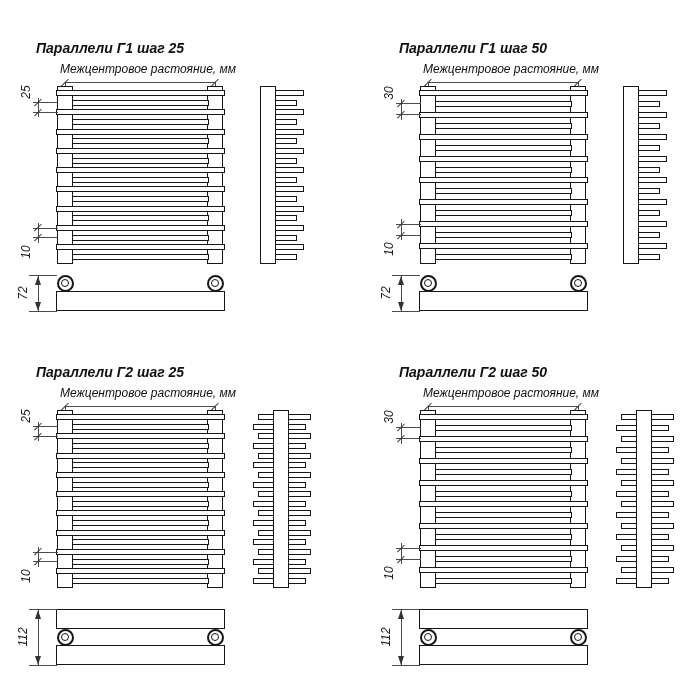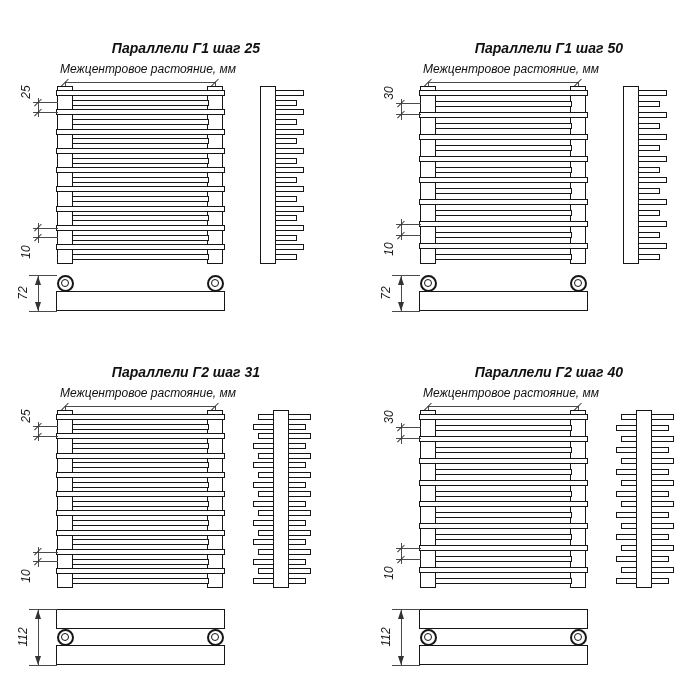--- a/index.html
+++ b/index.html
@@ -1,19 +1,19 @@
 <!DOCTYPE html>
 <html><head>
 <meta charset="utf-8">
 <style>
   * { margin:0; padding:0; box-sizing:border-box; }
   html,body { width:700px; height:700px; background:#ffffff; font-family:"Liberation Sans", sans-serif; }
   #sheet { position:relative; width:700px; height:700px; background:#fff; overflow:hidden; }
   .fig { position:absolute; width:363px; height:376px; }
-  .fig-title { position:absolute; left:36px; top:40px; width:224px; text-align:right;
+  .fig-title { position:absolute; left:36px; top:40px; width:224px; text-align:left;
                font-style:italic; font-weight:700; font-size:14px; color:#111; white-space:nowrap; }
   .fig-subtitle { position:absolute; left:26px; top:62px; width:244px; text-align:center;
                   font-style:italic; font-weight:400; font-size:12px; color:#111; white-space:nowrap; }
   .rect { position:absolute; background:#fff; border:1.7px solid #161616; }
   .thin { position:absolute; background:#4a4a4a; }
   .tick45 { position:absolute; width:10px; height:1.2px; background:#333; transform:rotate(-45deg); }
   .dimlabel { position:absolute; width:24px; height:24px; display:flex; align-items:center; justify-content:center;
               font-style:italic; font-size:12px; color:#1c1c1c; transform:rotate(-90deg); white-space:nowrap; }
   .circle { position:absolute; border:2.3px solid #161616; border-radius:50%; background:#fff; }
   .circle-inner { position:absolute; border:1.6px solid #161616; border-radius:50%; background:#fff; }
@@ -168,21 +168,21 @@
         <div class="thin" style="left: 29px; top: 274.5px; width: 28px; height: 1px;"></div>
         <div class="thin" style="left: 29px; top: 310.5px; width: 28px; height: 1px;"></div>
         <div class="thin" style="left: 37.5px; top: 275px; width: 1px; height: 36px;"></div>
         <div class="arr up" style="left: 34.5px; top: 275.5px;"></div>
         <div class="arr down" style="left: 34.5px; top: 301.5px;"></div>
         <div class="dimlabel" style="left: 11px; top: 281px;">72</div>
       </div>
   </section>
 
   <section class="fig" id="fig2" style="left:0px; top:324px;">
-    <div class="fig-title">Параллели Г2 шаг 31</div>
+    <div class="fig-title">Параллели Г2 шаг 25</div>
     <div class="fig-subtitle">Межцентровое растояние, мм</div>
     <div class="draw">
         <div class="thin" style="left: 65px; top: 82px; width: 150px; height: 1px;"></div>
         <div class="thin" style="left: 64.5px; top: 82px; width: 1px; height: 8px;"></div>
         <div class="thin" style="left: 214.5px; top: 82px; width: 1px; height: 8px;"></div>
         <div class="tick45" style="left: 60px; top: 81.5px;"></div>
         <div class="tick45" style="left: 210px; top: 81.5px;"></div>
         <div class="rect" style="left: 57px; top: 86px; width: 16px; height: 178px;"></div>
         <div class="rect" style="left: 207px; top: 86px; width: 16px; height: 178px;"></div>
         <div class="rect" style="left: 56px; top: 90px; width: 169px; height: 6px;"></div>
@@ -263,21 +263,21 @@
         <div class="thin" style="left: 29px; top: 284.5px; width: 28px; height: 1px;"></div>
         <div class="thin" style="left: 29px; top: 340.5px; width: 28px; height: 1px;"></div>
         <div class="thin" style="left: 37.5px; top: 285px; width: 1px; height: 56px;"></div>
         <div class="arr up" style="left: 34.5px; top: 285.5px;"></div>
         <div class="arr down" style="left: 34.5px; top: 331.5px;"></div>
         <div class="dimlabel" style="left: 11px; top: 301px;">112</div>
       </div>
   </section>
 
   <section class="fig" id="fig3" style="left:363px; top:324px;">
-    <div class="fig-title">Параллели Г2 шаг 40</div>
+    <div class="fig-title">Параллели Г2 шаг 50</div>
     <div class="fig-subtitle">Межцентровое растояние, мм</div>
     <div class="draw">
         <div class="thin" style="left: 65px; top: 82px; width: 150px; height: 1px;"></div>
         <div class="thin" style="left: 64.5px; top: 82px; width: 1px; height: 8px;"></div>
         <div class="thin" style="left: 214.5px; top: 82px; width: 1px; height: 8px;"></div>
         <div class="tick45" style="left: 60px; top: 81.5px;"></div>
         <div class="tick45" style="left: 210px; top: 81.5px;"></div>
         <div class="rect" style="left: 57px; top: 86px; width: 16px; height: 178px;"></div>
         <div class="rect" style="left: 207px; top: 86px; width: 16px; height: 178px;"></div>
         <div class="rect" style="left: 56px; top: 90px; width: 169px; height: 6px;"></div>

